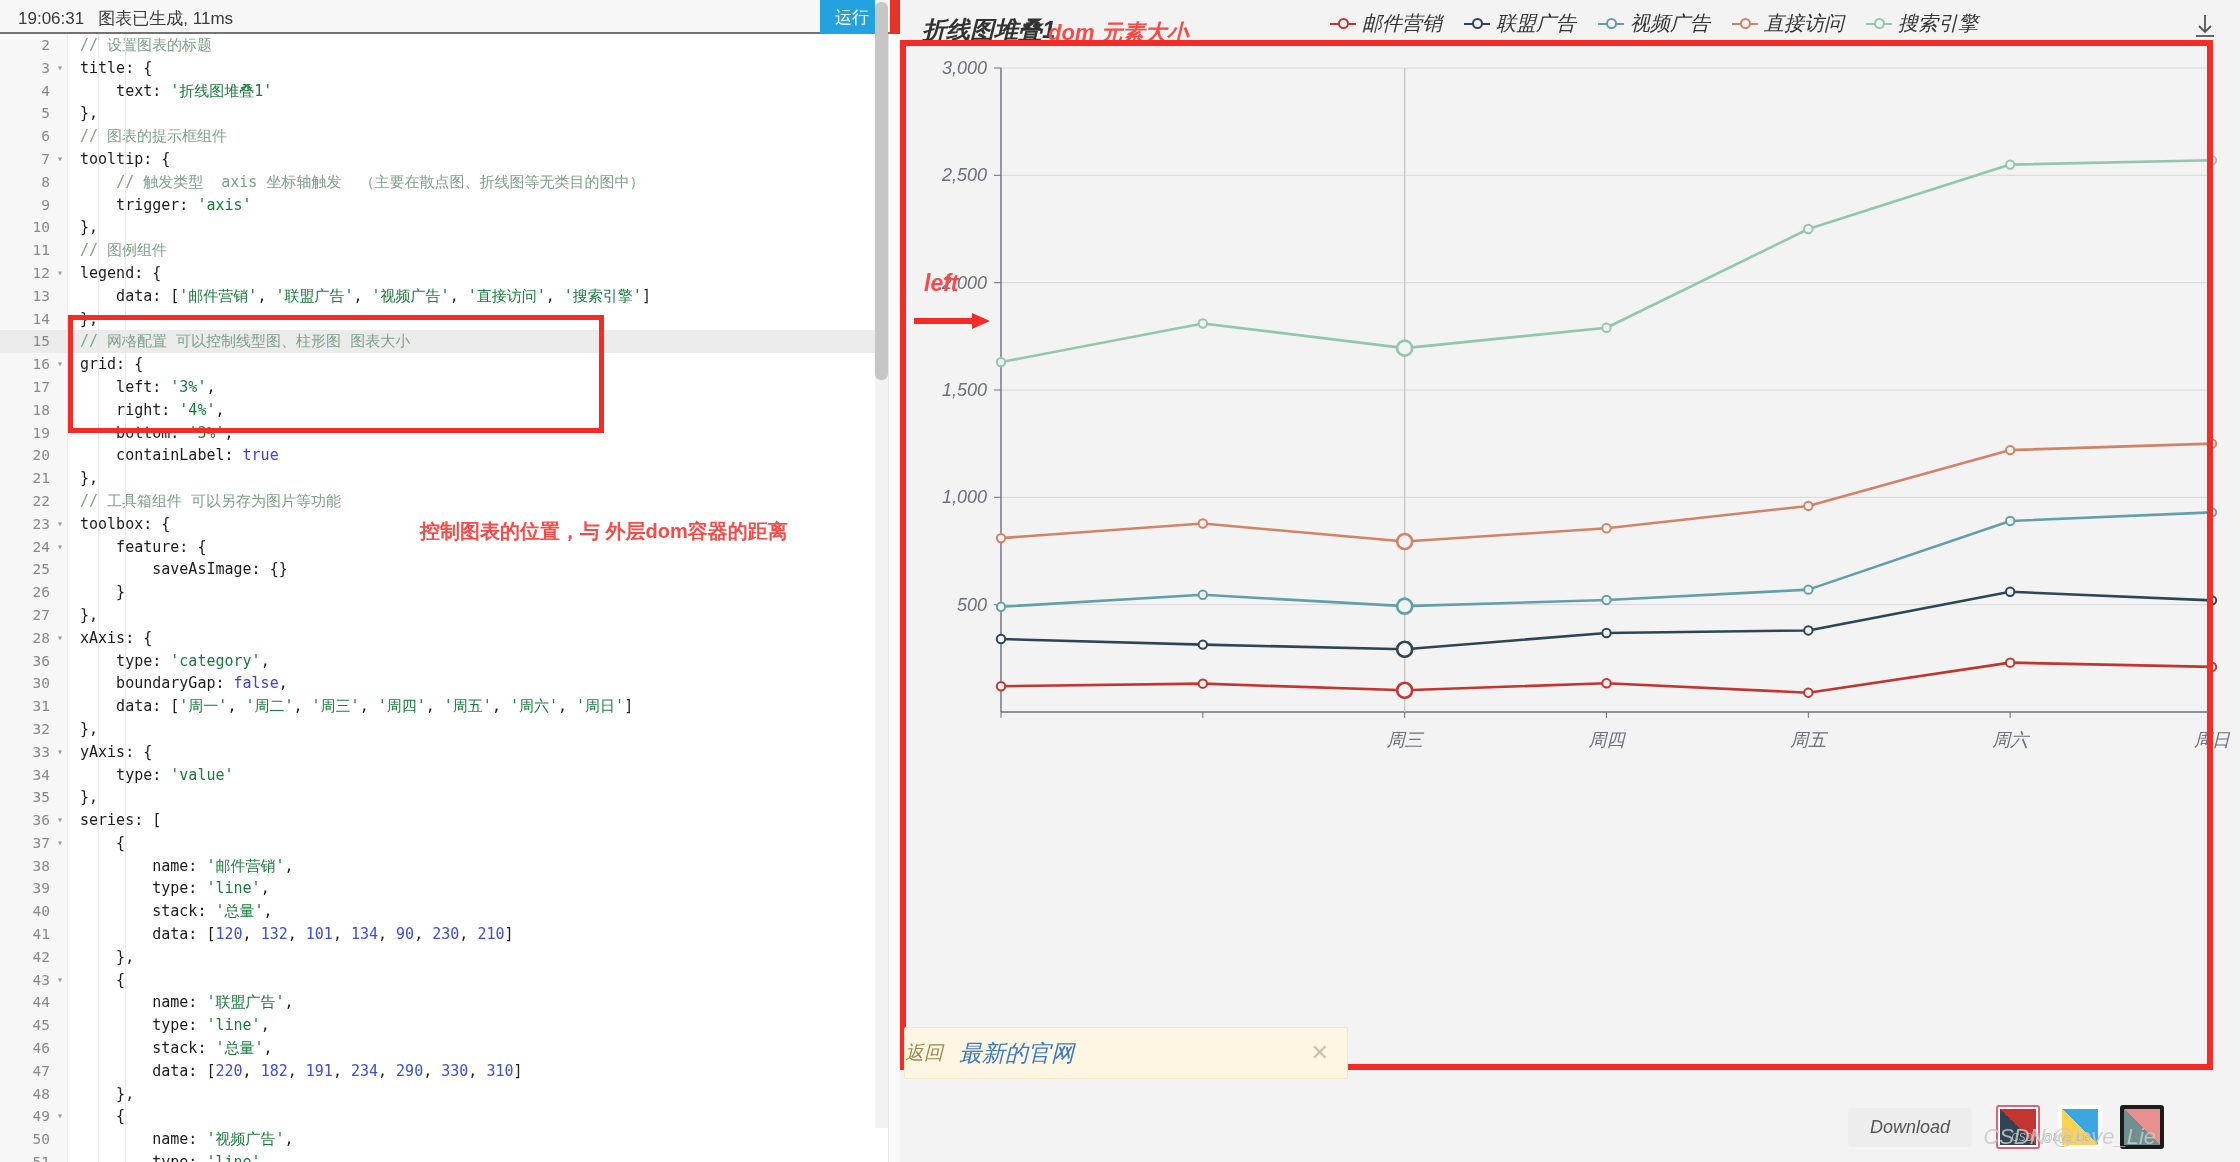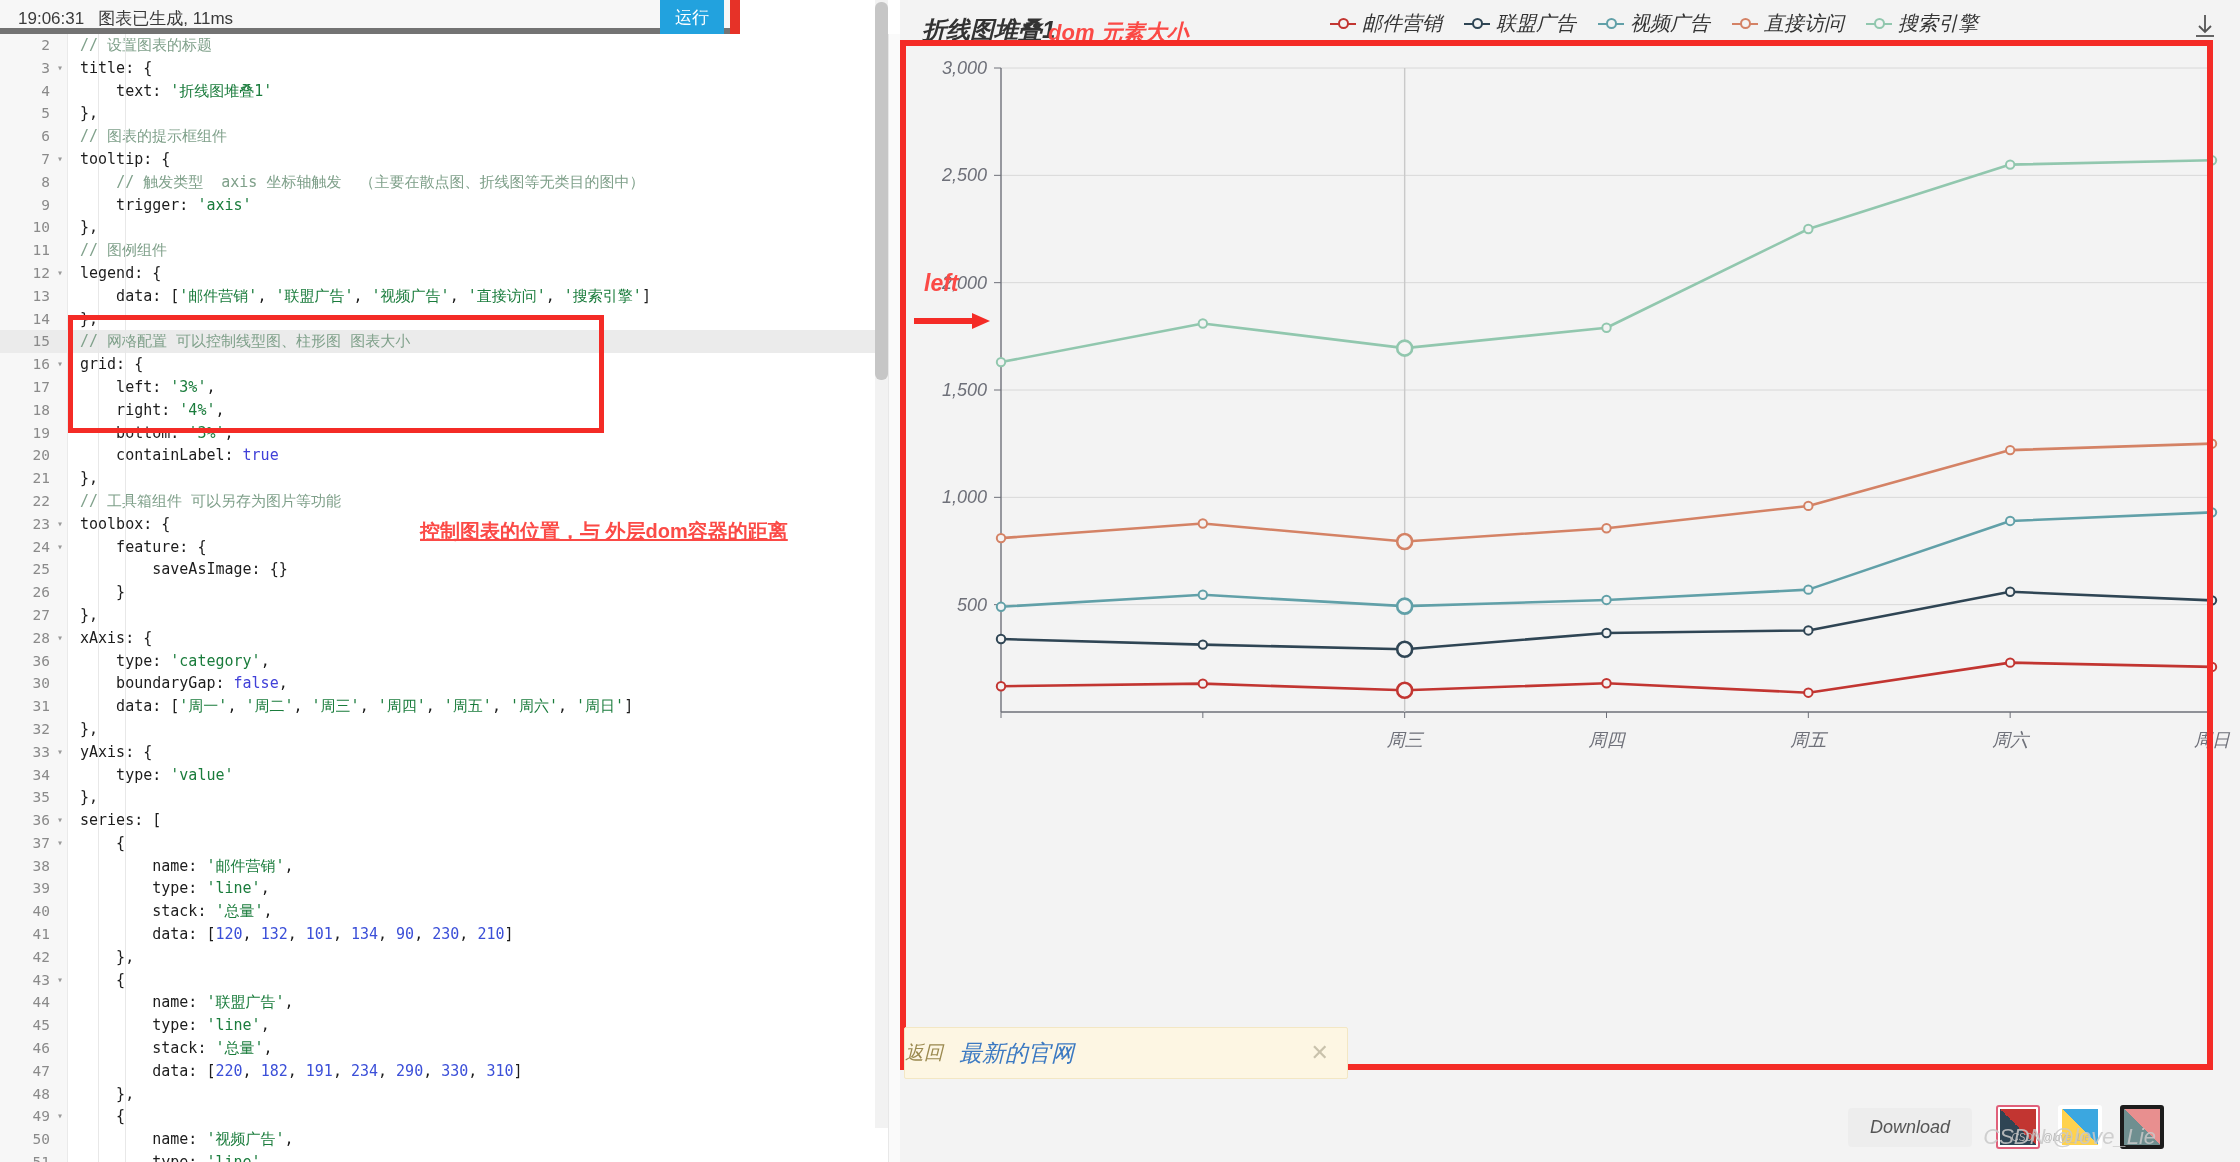--- a/index.html
+++ b/index.html
@@ -12,22 +12,22 @@
   }
 
   #root { position: relative; width: 2240px; height: 1162px; }
 
   
   .left-pane {
     position: absolute; left: 0; top: 0; width: 900px; height: 1162px;
     background: #ffffff;
   }
   .editor-topbar {
-    position: absolute; left: 0; top: 0; width: 740px; height: 34px;
-    background: #f7f7f7; border-bottom: 6px solid #737373;
+    position: absolute; left: 0; top: 0; width: 900px; height: 34px;
+    background: #f7f7f7; border-bottom: 2px solid #737373;
   }
   .topbar-text {
     position: absolute; left: 18px; top: 7px;
     font-size: 17px; color: #3b3b3b; white-space: nowrap;
   }
   .topbar-time { color: #3b3b3b; }
   .run-btn {
     position: absolute; right: 16px; top: 0; width: 64px; height: 34px;
     background: #22a2de; color: #fff; font-size: 17px;
     display: flex; align-items: center; justify-content: center;
@@ -87,21 +87,21 @@
     background: #fafafa; border-left: 1px solid #e8e8e8;
   }
 
   
   .red-box-code {
     position: absolute; left: 68px; top: 315px; width: 536px; height: 118px;
     border: 5px solid #f42b26; pointer-events: none;
   }
   .red-note-code {
     position: absolute; left: 420px; top: 518px;
-    color: #fb4a46; font-size: 20px; white-space: nowrap; font-weight: 600; text-decoration: underline;
+    color: #fb4a46; font-size: 20px; white-space: nowrap; font-weight: 600;
   }
 
   
   .right-pane {
     position: absolute; left: 900px; top: 0; width: 1340px; height: 1162px;
     background: #f3f3f3;
     font-style: italic;
   }
   .chart-card {
     position: absolute; left: 0; top: 0; width: 1340px; height: 1090px;

